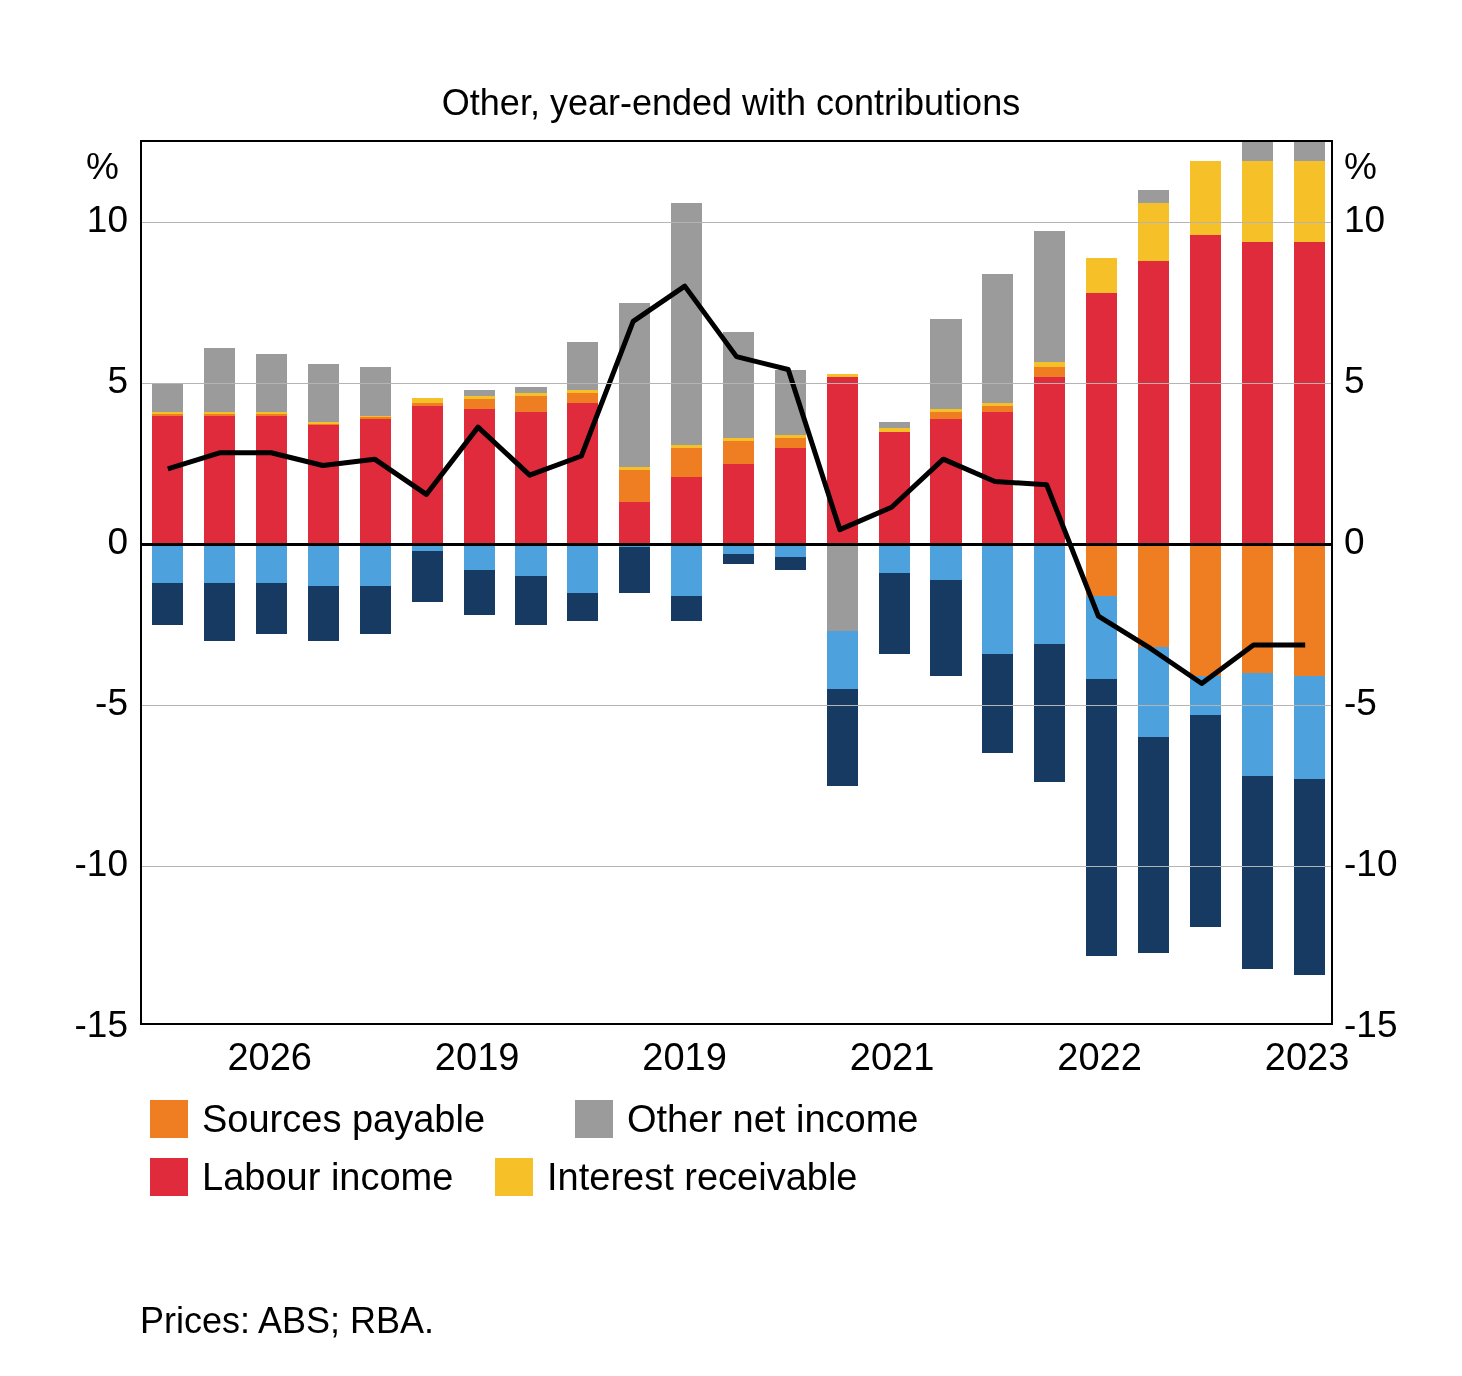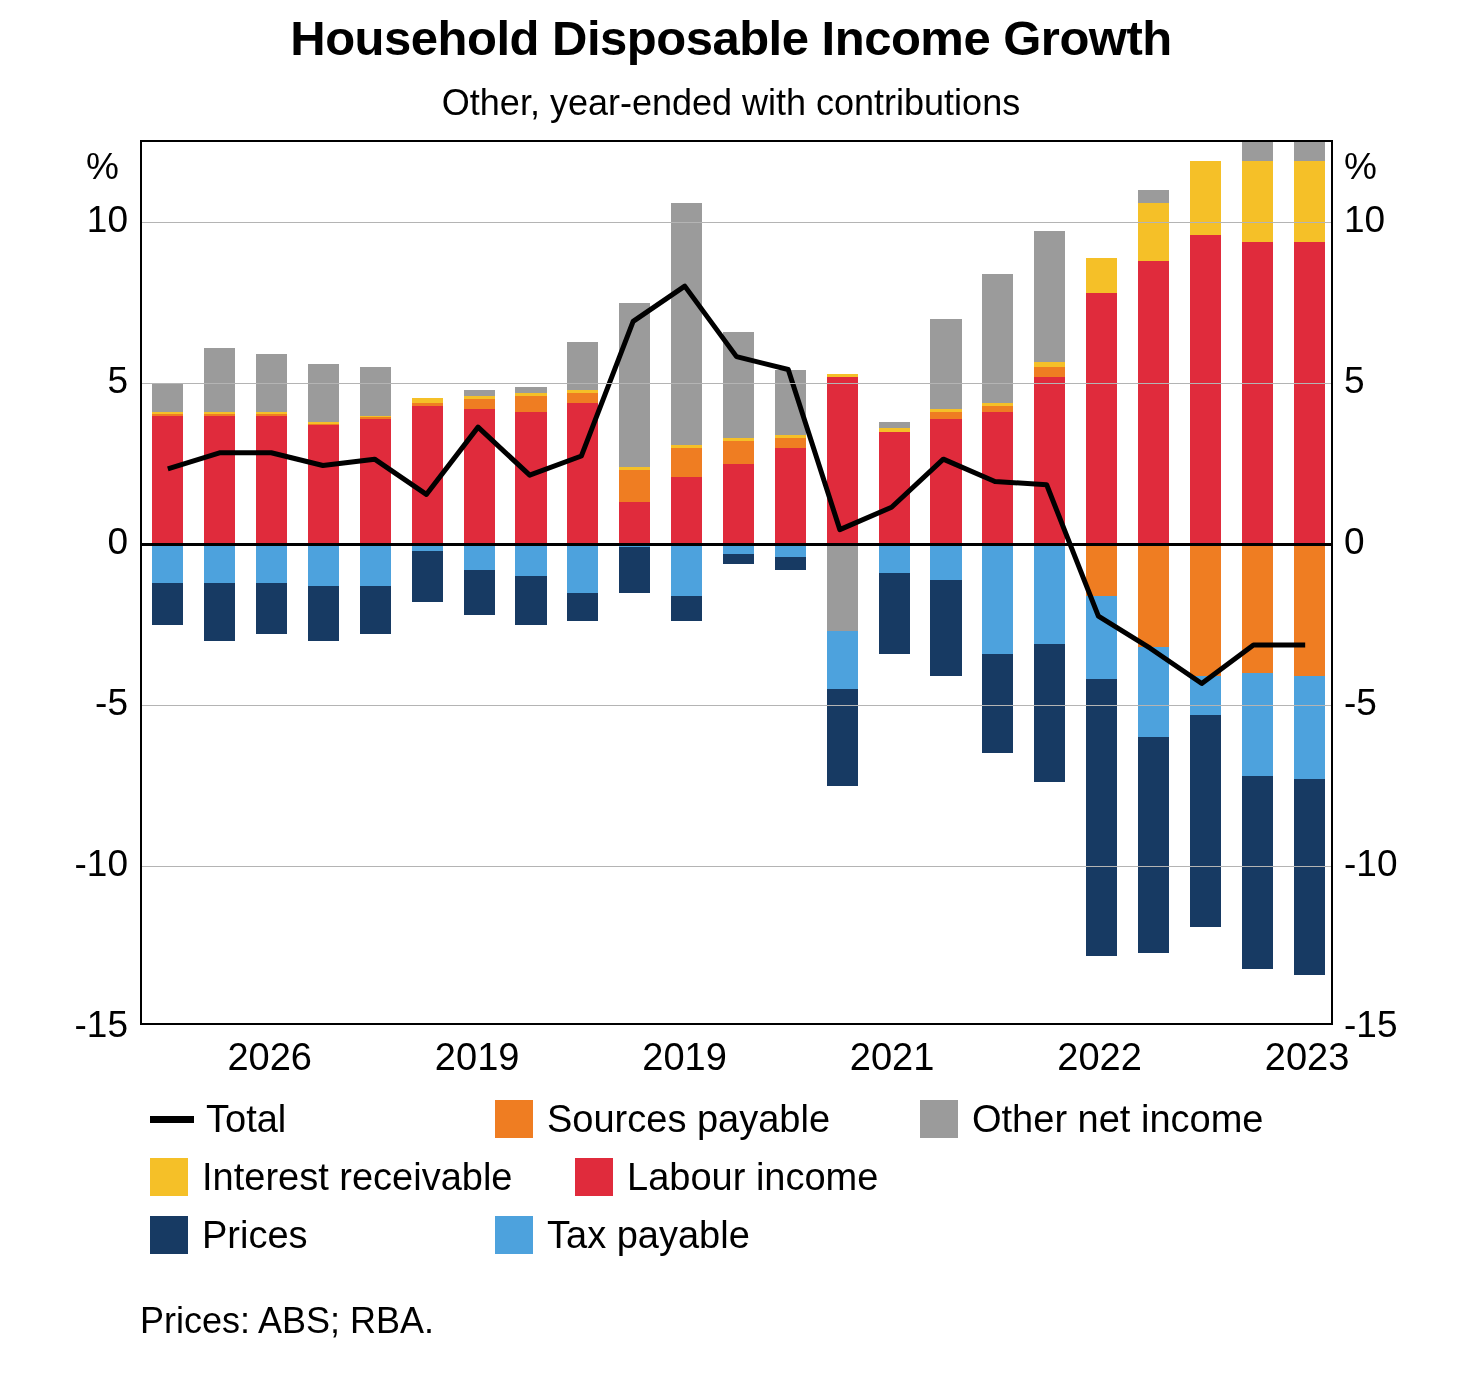--- a/index.html
+++ b/index.html
@@ -151,21 +151,20 @@
     left: 140px;
     top: 1300px;
     font-size: 36px;
   }
 </style>
 </head>
 <body>
 
 <div class="page">
 
-  <div class="title">Household Disposable Income Growth</div>
   <div class="subtitle">Other, year-ended with contributions</div>
 
   <div class="pct-left">%</div>
   <div class="pct-right">%</div>
 
   <div class="plot-area">
     <div class="bars" id="bars-layer">
         <div class="bar-col" style="left: 10.3739px; width: 31.1217px;">
           <div class="seg" style="background: rgb(224, 43, 60); height: 128.727px; top: 273.545px;"></div>
           <div class="seg" style="background: rgb(239, 125, 34); height: 1.60909px; top: 271.936px;"></div>
@@ -375,51 +374,36 @@
       <div class="xtick-label" style="left: 189.674px;">2026</div>
       <div class="xtick-label" style="left: 397.152px;">2019</div>
       <div class="xtick-label" style="left: 604.63px;">2019</div>
       <div class="xtick-label" style="left: 812.109px;">2021</div>
       <div class="xtick-label" style="left: 1019.59px;">2022</div>
       <div class="xtick-label" style="left: 1227.07px;">2023</div>
     </div>
 
   <div class="legend">
     <div class="legend-row">
-      <div class="legend-item c1">
-        <span class="swatch-line"></span>
-        <span>Total</span>
-      </div>
       <div class="legend-item c2">
         <span class="swatch" style="background:#ef7d22"></span>
         <span>Sources payable</span>
       </div>
       <div class="legend-item c3">
         <span class="swatch" style="background:#9b9b9b"></span>
         <span>Other net income</span>
       </div>
     </div>
     <div class="legend-row">
+      <div class="legend-item c1">
+        <span class="swatch" style="background:#e02b3c"></span>
+        <span>Labour income</span>
+      </div>
       <div class="legend-item c2">
         <span class="swatch" style="background:#f5c028"></span>
         <span>Interest receivable</span>
       </div>
-      <div class="legend-item c1">
-        <span class="swatch" style="background:#e02b3c"></span>
-        <span>Labour income</span>
-      </div>
-      <div class="legend-item c3"></div>
-    </div>
-    <div class="legend-row">
-      <div class="legend-item c1">
-        <span class="swatch" style="background:#173a63"></span>
-        <span>Prices</span>
-      </div>
-      <div class="legend-item c2">
-        <span class="swatch" style="background:#4da2dd"></span>
-        <span>Tax payable</span>
-      </div>
       <div class="legend-item c3"></div>
     </div>
   </div>
 
   <div class="sources">Prices: ABS; RBA.</div>
 </div>
 
 </body></html>

